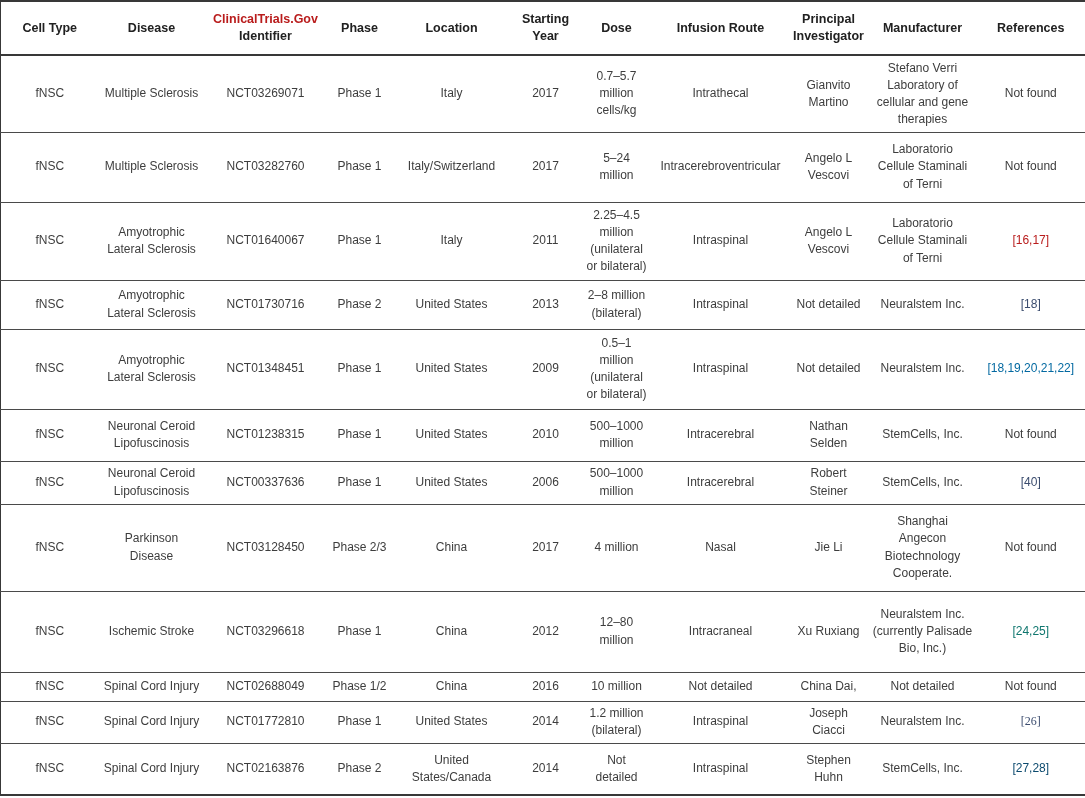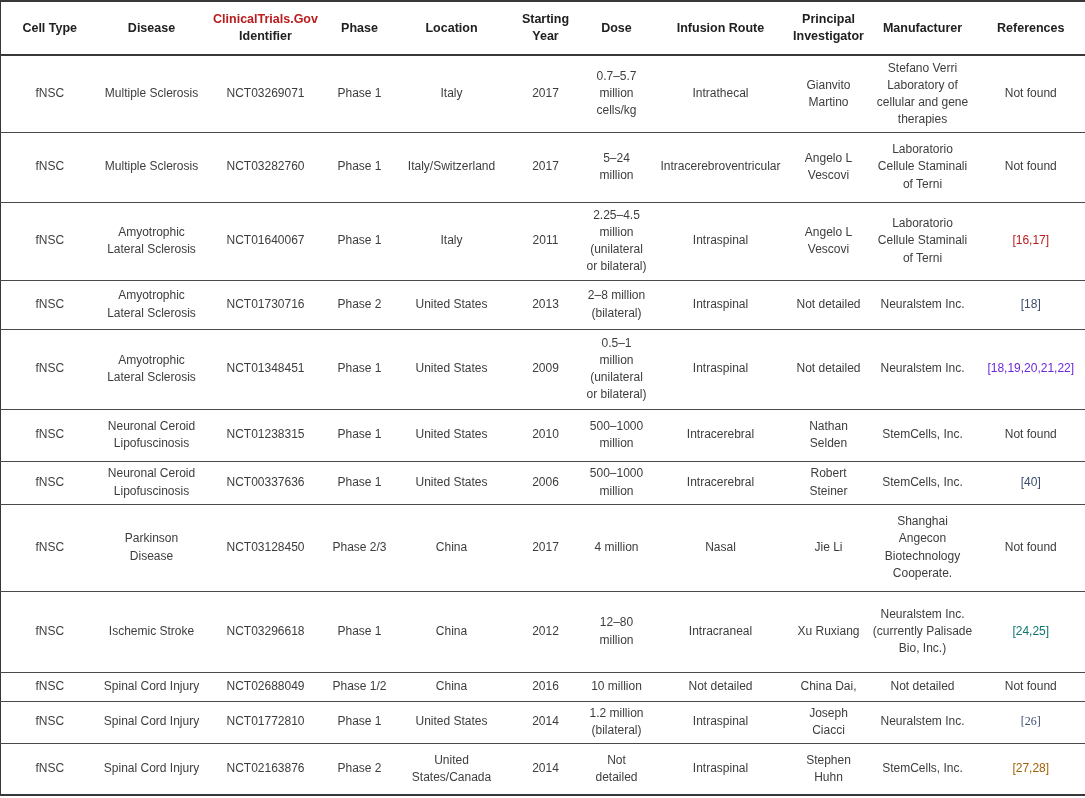--- a/index.html
+++ b/index.html
@@ -141,21 +141,21 @@
         <td>fNSC</td>
         <td>Amyotrophic Lateral Sclerosis</td>
         <td>NCT01348451</td>
         <td>Phase 1</td>
         <td>United States</td>
         <td>2009</td>
         <td>0.5–1 million (unilateral or bilateral)</td>
         <td>Intraspinal</td>
         <td>Not detailed</td>
         <td>Neuralstem Inc.</td>
-        <td class="ref-link" style="color: #6d28d9;">[18,19,20,21,22]</td>
+        <td class="ref-link" style="color: #0369a1;">[18,19,20,21,22]</td>
       </tr>
       <tr style="height: 52px;">
         <td>fNSC</td>
         <td>Neuronal Ceroid Lipofuscinosis</td>
         <td>NCT01238315</td>
         <td>Phase 1</td>
         <td>United States</td>
         <td>2010</td>
         <td>500–1000 million</td>
         <td>Intracerebral</td>
@@ -232,16 +232,16 @@
         <td>fNSC</td>
         <td>Spinal Cord Injury</td>
         <td>NCT02163876</td>
         <td>Phase 2</td>
         <td>United States/Canada</td>
         <td>2014</td>
         <td>Not detailed</td>
         <td>Intraspinal</td>
         <td>Stephen Huhn</td>
         <td>StemCells, Inc.</td>
-        <td class="ref-link" style="color: #a16207; margin-top: 48px;">[27,28]</td>
+        <td class="ref-link" style="color: #0c4a6e; margin-top: 48px;">[27,28]</td>
       </tr>
     </tbody>
 </table>
 
 </body></html>

